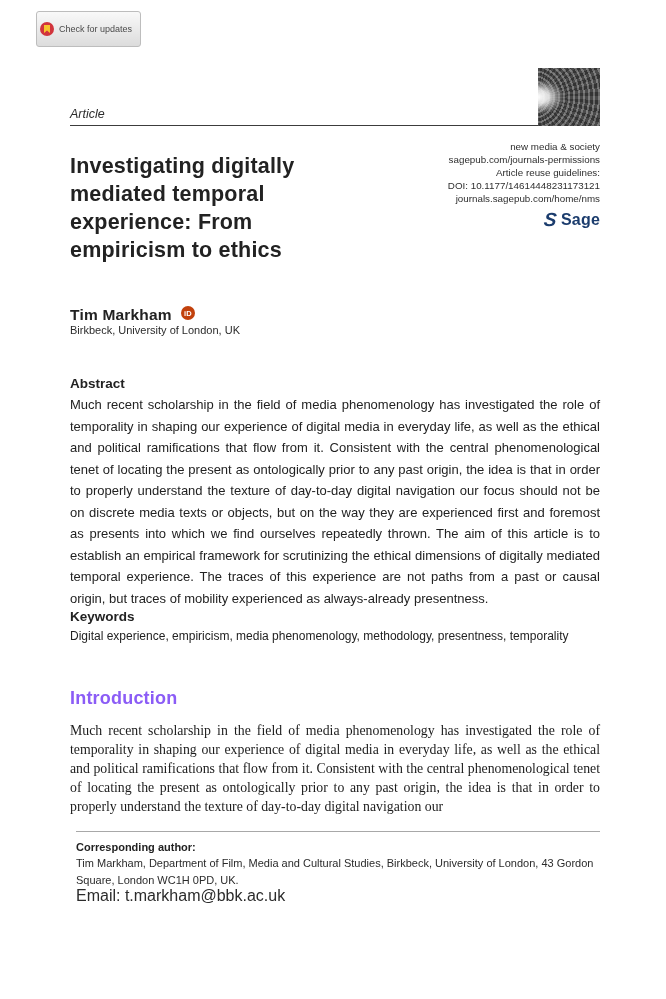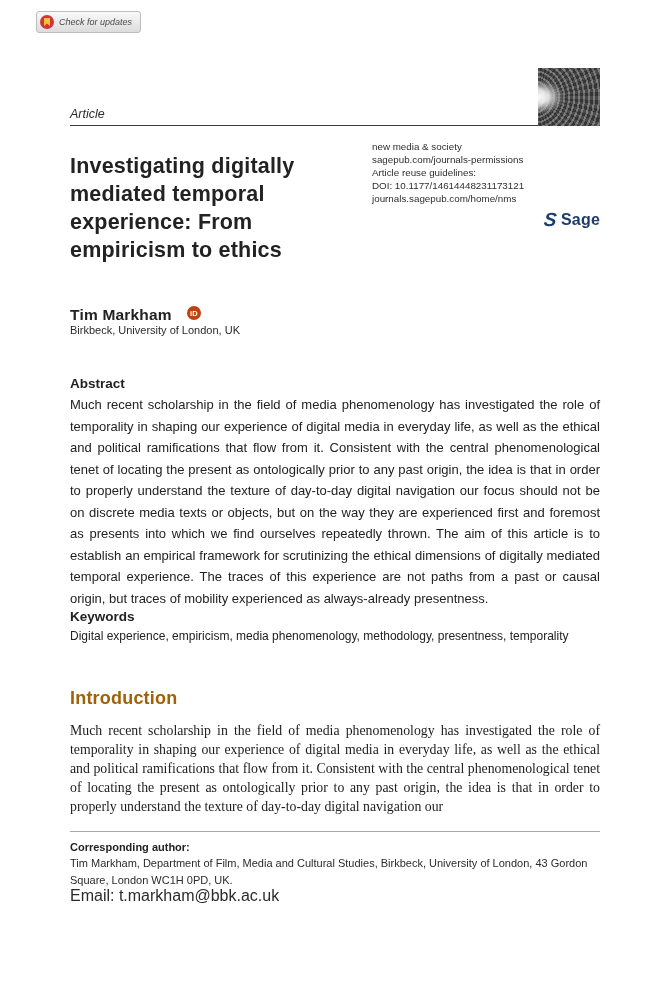--- a/index.html
+++ b/index.html
@@ -13,25 +13,24 @@
   }
   .page {
     position: absolute; inset: 0;
     padding: 11px 66px 0 70px;
   }
 
   
   .update-badge {
     position: absolute; left: 36px; top: 11px;
     display: inline-flex; align-items: center; gap: 5px;
-    height: 22px; padding: 0 8px 0 3px;
+    height: 36px; padding: 0 8px 0 3px;
     background: linear-gradient(#f9f9f9, #dcdcdc);
     border: 1px solid #bdbdbd; border-radius: 3px;
     cursor: pointer;
-    font-style: italic;
   }
   .crossmark-icon {
     width: 14px; height: 14px; border-radius: 50%;
     background: #d1343c; position: relative; flex: 0 0 auto;
   }
   .crossmark-icon::after {
     content: ""; position: absolute; left: 4px; top: 3px;
     width: 6px; height: 8px; background: #f7c42c;
     clip-path: polygon(0 0, 100% 0, 100% 100%, 50% 70%, 0 100%);
   }
@@ -62,37 +61,37 @@
   
   .header-main { display: flex; margin-top: 12px; }
   .article-title {
     flex: 1 1 auto; max-width: 372px;
     font-size: 21.5px; line-height: 28px; font-weight: bold;
     letter-spacing: 0.2px; color: #222;
     padding-top: 14px;
   }
   .journal-meta {
     flex: 0 0 228px; margin-left: auto;
-    text-align: left; font-size: 9.8px; line-height: 13px; color: #2e2e2e;
+    text-align: right; font-size: 9.8px; line-height: 13px; color: #2e2e2e;
     padding-top: 2px;
   }
   .journal-meta .jm-line { display: block; }
   .sage-logo {
     margin-top: 5px; display: flex; justify-content: flex-end; align-items: center; gap: 4px;
     font-weight: bold; color: #1b3c6d;
   }
   .sage-s {
     font-size: 19px; font-style: italic; transform: skewX(-6deg);
     line-height: 1; display: inline-block;
   }
   .sage-word { font-size: 16px; letter-spacing: 0.2px; }
 
   
   .author-block { margin-top: 42px; }
-  .author-line { display: flex; align-items: flex-start; gap: 15px; }
+  .author-line { display: flex; align-items: flex-start; gap: 9px; }
   .author-name { font-size: 15.5px; font-weight: bold; color: #222; letter-spacing: 0.2px; }
   .orcid-icon {
     width: 14px; height: 14px; border-radius: 50%;
     background: #c2410c; color: #ffffff;
     font-size: 7.5px; font-weight: bold;
     display: inline-flex; align-items: center; justify-content: center;
     margin-top: 0px; cursor: pointer;
   }
   .affiliation { font-size: 11px; color: #2b2b2b; }
 
@@ -107,31 +106,31 @@
 
   
   .keywords-block { }
   .keywords-text {
     margin-top: 3px;
     font-size: 12px; line-height: 19px; color: #222;
   }
 
   
   .intro-block { margin-top: 42px; }
-  .section-heading-lg { font-size: 18px; font-weight: bold; color: #a16207; letter-spacing: 0.2px; }
+  .section-heading-lg { font-size: 18px; font-weight: bold; color: #8b5cf6; letter-spacing: 0.2px; }
   .intro-text {
     margin-top: 12px;
     font-family: "Liberation Serif", serif;
     font-size: 13.8px; line-height: 19px; color: #1c1c1c;
     text-align: justify;
   }
 
   
   .footnote {
-    position: absolute; left: 70px; right: 66px; top: 831px;
+    position: absolute; left: 76px; right: 66px; top: 831px;
   }
   .rule-light { border: 0; border-top: 1px solid #a8a8a8; margin: 0 0 9px 0; }
   .fn-heading { font-size: 11px; font-weight: bold; color: #222; }
   .fn-text { font-size: 11px; line-height: 16.5px; color: #2b2b2b; margin-top: 2px; }
   .fn-email { font-size: 16px; line-height: 16.5px; color: #2b2b2b; }
 </style>
 </head>
 <body>
 
 <div class="page">

